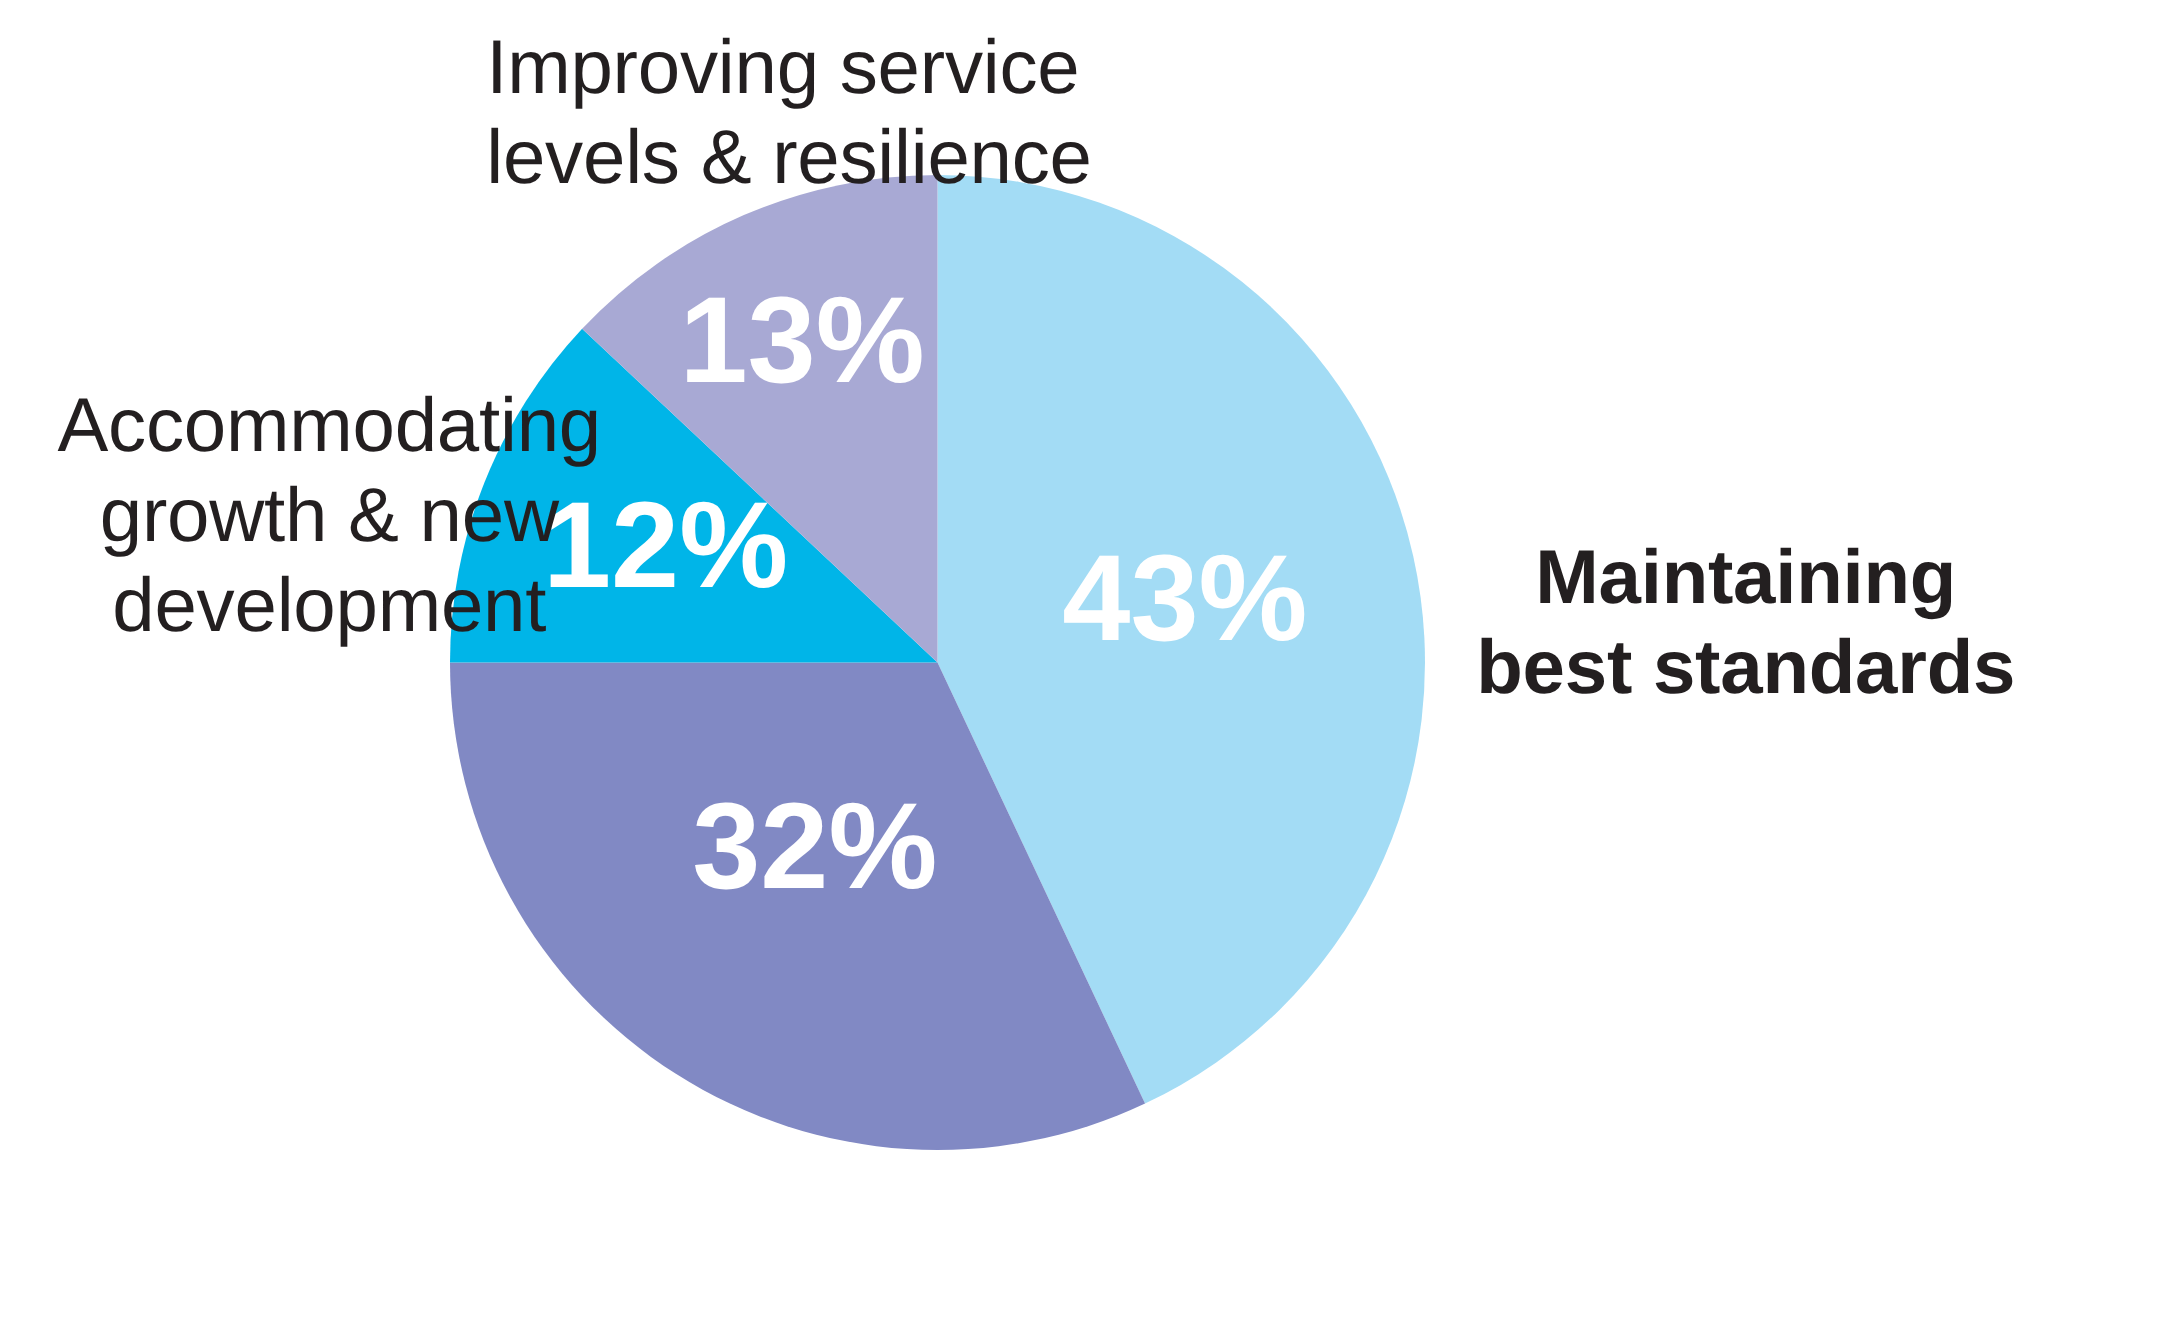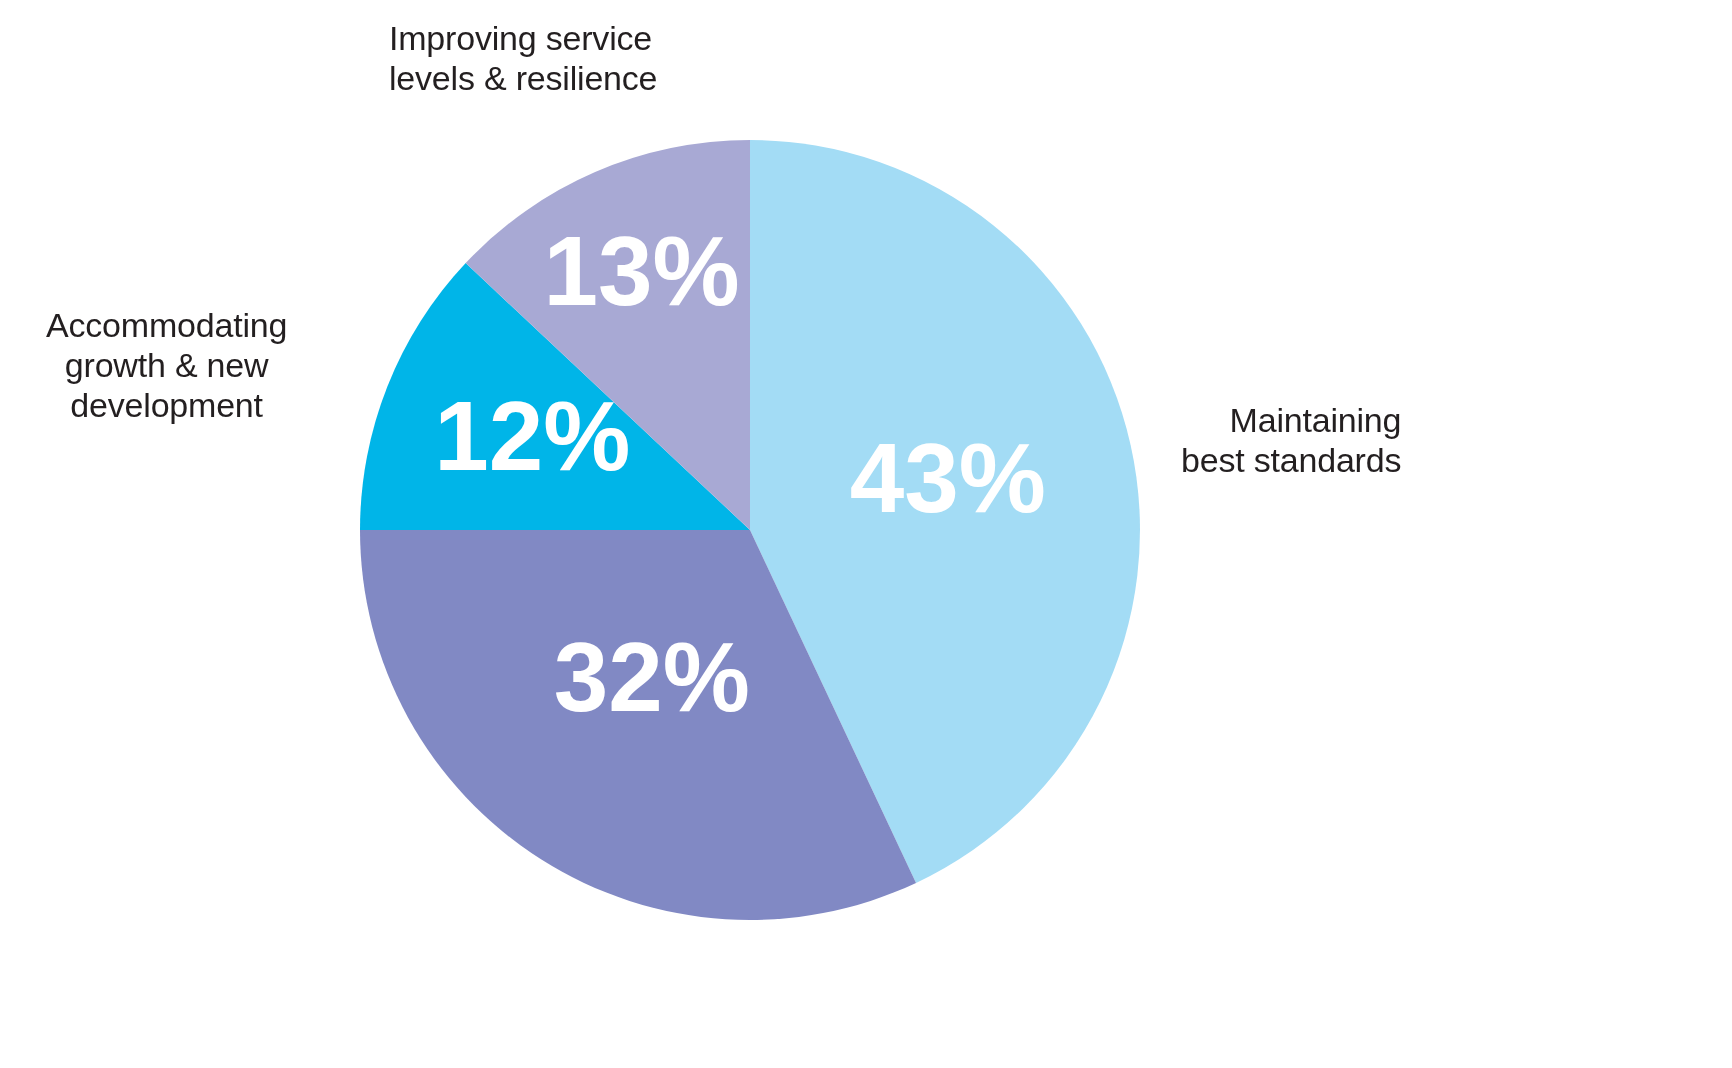--- a/index.html
+++ b/index.html
@@ -29,21 +29,21 @@
     font-weight: bold;
     fill: #ffffff;
     font-size: 98px;
     dominant-baseline: middle;
     text-anchor: middle;
   }
   .cat-label {
     position: absolute;
     color: #231f20;
     font-family: "Liberation Sans", sans-serif;
-    font-size: 34px;
+    font-size: 61px;
     line-height: 1.18;
     font-weight: 400;
     white-space: pre-line;
     letter-spacing: -0.2px;
   }
   #label-service {
     left: 389px;
     top: 18px;
     text-align: left;
   }
@@ -52,22 +52,23 @@
     top: 305px;
     text-align: center;
   }
   #label-water {
     left: 124px;
     top: 730px;
     text-align: left;
   }
   #label-standards {
     left: 1181px;
-    top: 400px;
-    text-align: right;
+    top: 426px;
+    text-align: center;
+    font-weight: bold;
   }
 </style>
 </head>
 <body>
 
 <div id="chart-page">
 
   <svg id="pie-svg" viewBox="0 0 1732 1068">
 
     <path d="M 750 530 L 750.00 140.00 A 390 390 0 0 1 916.05 882.88 Z" fill="#A3DCF5"></path>

